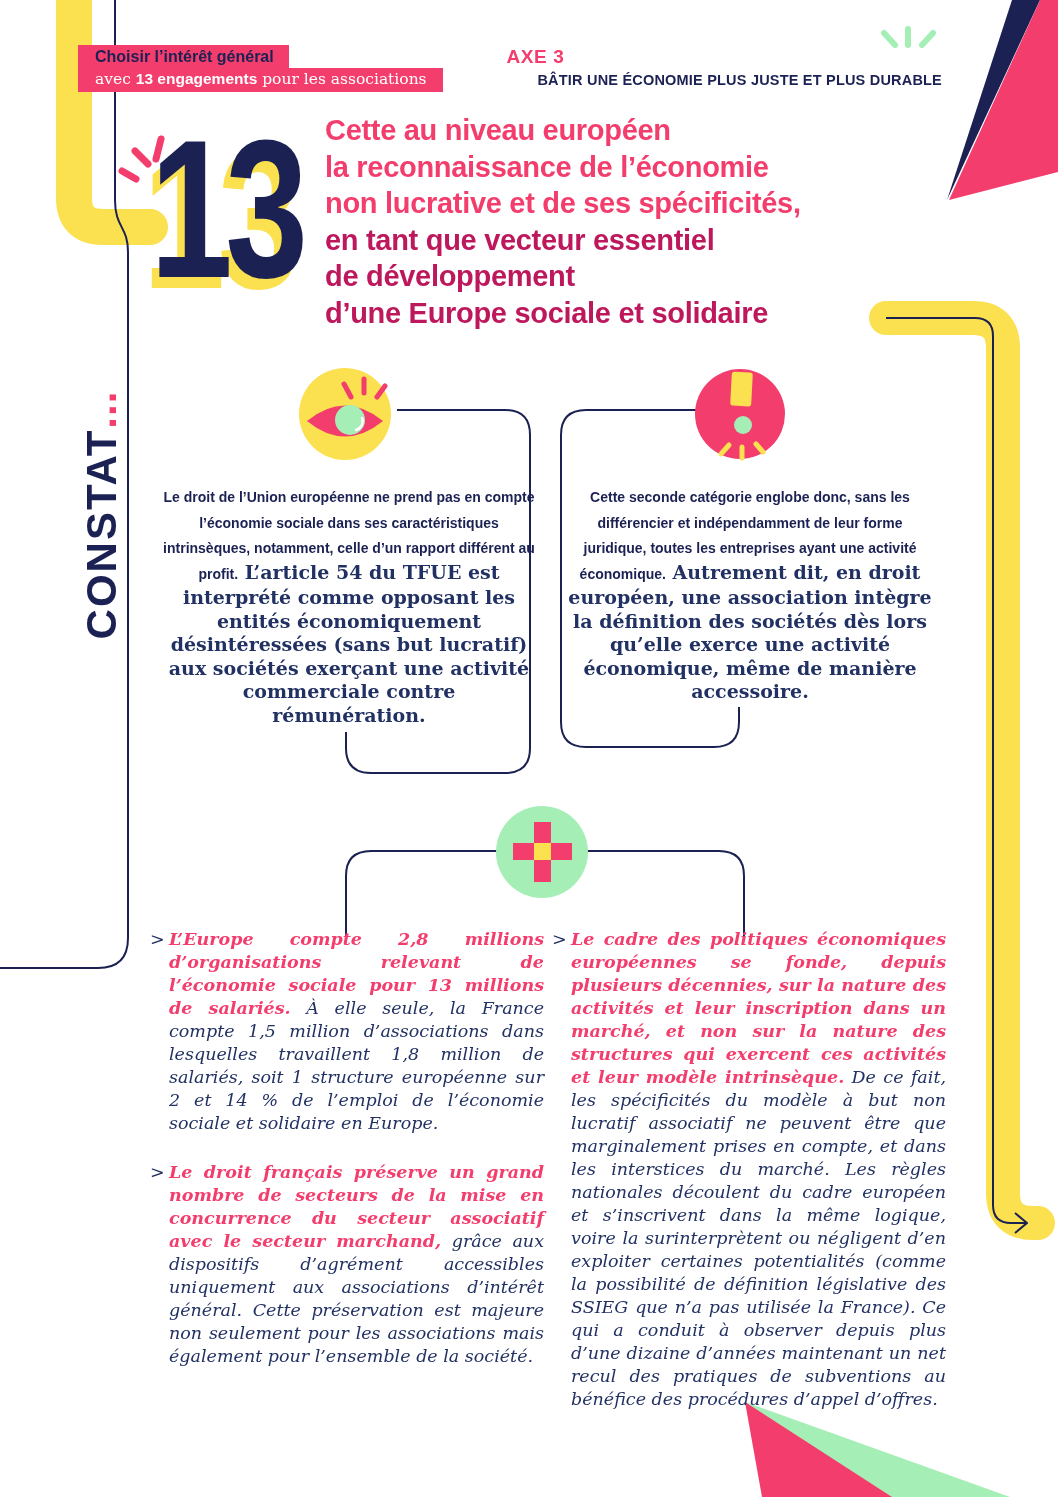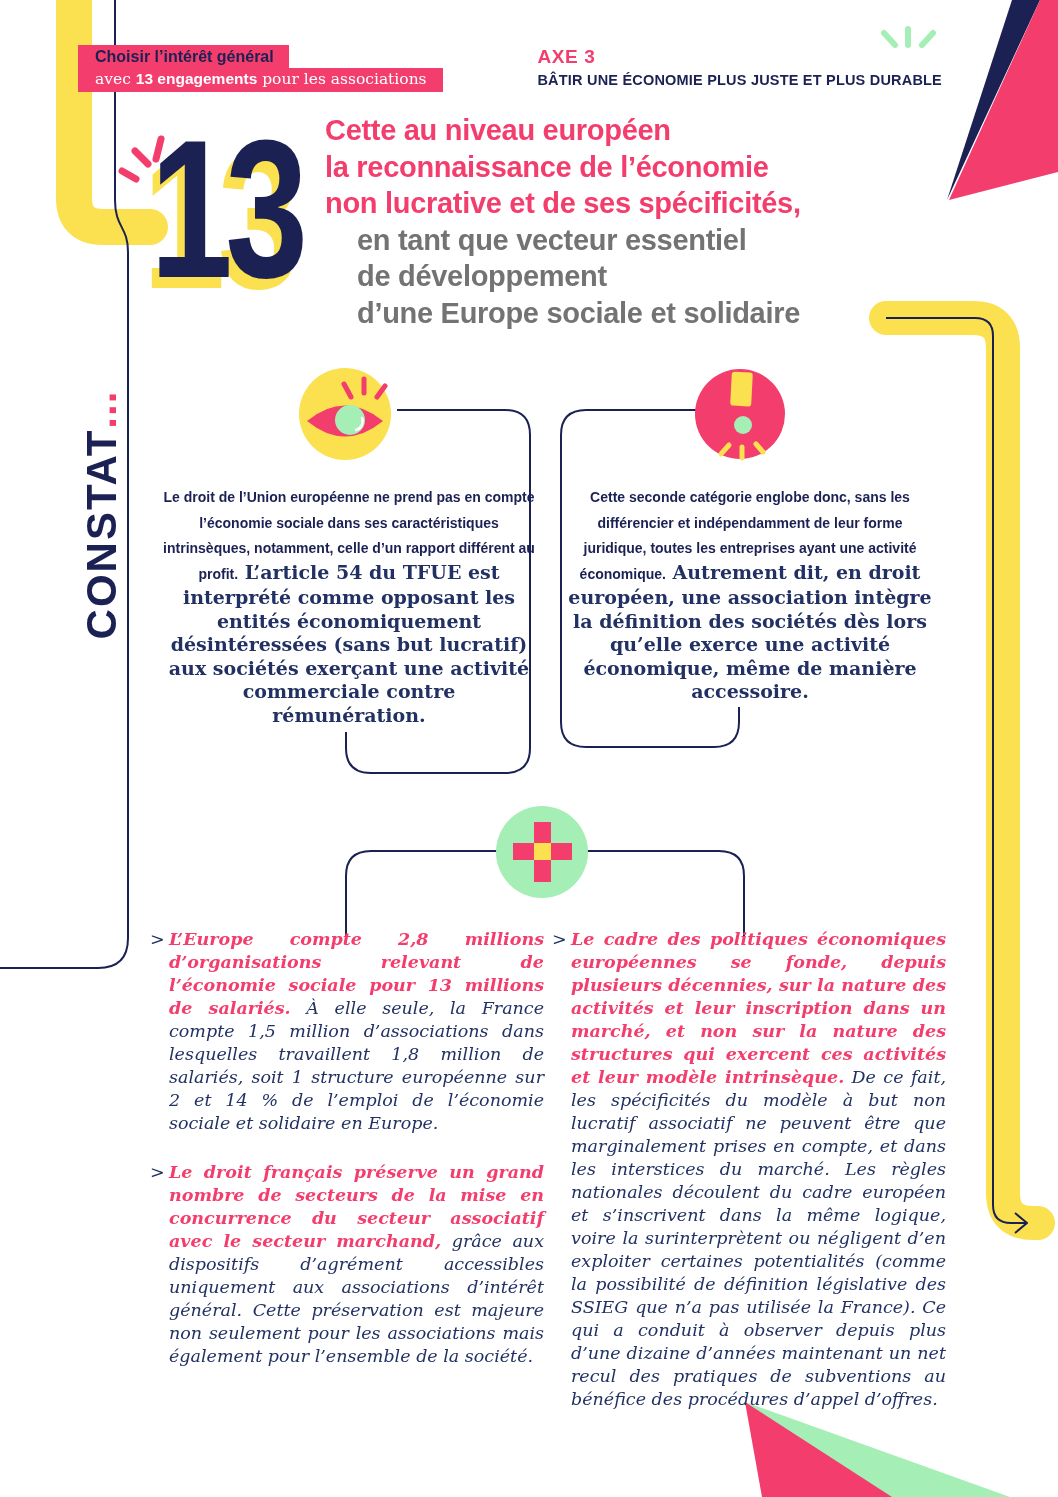--- a/index.html
+++ b/index.html
@@ -13,29 +13,29 @@
   .badge-line1{display:inline-block;background:#F23D6D;color:#1B2153;font-weight:bold;
                font-size:16px;line-height:16px;padding:4px 15px 3px 17px;}
   .badge-line2{display:block;background:#F23D6D;color:#ffffff;
                font-family:"DejaVu Serif",serif;font-size:15.5px;line-height:16px;
                padding:3px 16px 5px 17px;width:max-content;}
   .badge-line2 .hl{font-family:"Liberation Sans",sans-serif;font-weight:bold;color:#ffffff;}
 
   
   #header-right{right:116px;top:46px;text-align:left;}
   .axe{color:#F23D6D;font-weight:bold;font-size:19px;letter-spacing:.6px;padding-right:8px;}
-  .banner{color:#1B2153;font-weight:bold;font-size:14.5px;letter-spacing:.2px;margin-top:4px;}
+  .banner{color:#1B2153;font-weight:bold;font-size:14.5px;letter-spacing:.2px;margin-top:4px;margin-left:31px;}
 
   
   #big-number{left:150px;top:130px;font-size:196px;line-height:.82;font-weight:bold;
               color:#1B2153;letter-spacing:-10px;transform:scaleX(.76);transform-origin:left top;
               text-shadow:-10px 11px 0 #FBE04F;}
   #title{left:325px;top:112px;font-weight:bold;font-size:29px;line-height:36.5px;letter-spacing:-.3px;}
   #title .t-pink{color:#F23D6D;}
-  #title .t-navy{color:#737373;margin-left:32px;}
+  #title .t-navy{color:#be185d;}
 
   
   #constat{left:-58px;top:491px;width:320px;height:48px;text-align:center;
            transform:rotate(-90deg);font-weight:bold;font-size:42px;letter-spacing:2px;
            color:#1B2153;white-space:nowrap;}
   #constat .dots{color:#F23D6D;letter-spacing:1px;}
 
   
   .card{position:absolute;z-index:1;text-align:center;font-size:19px;line-height:23.5px;color:#1B2153;}
   #card-1{left:163px;top:484px;width:372px;}

